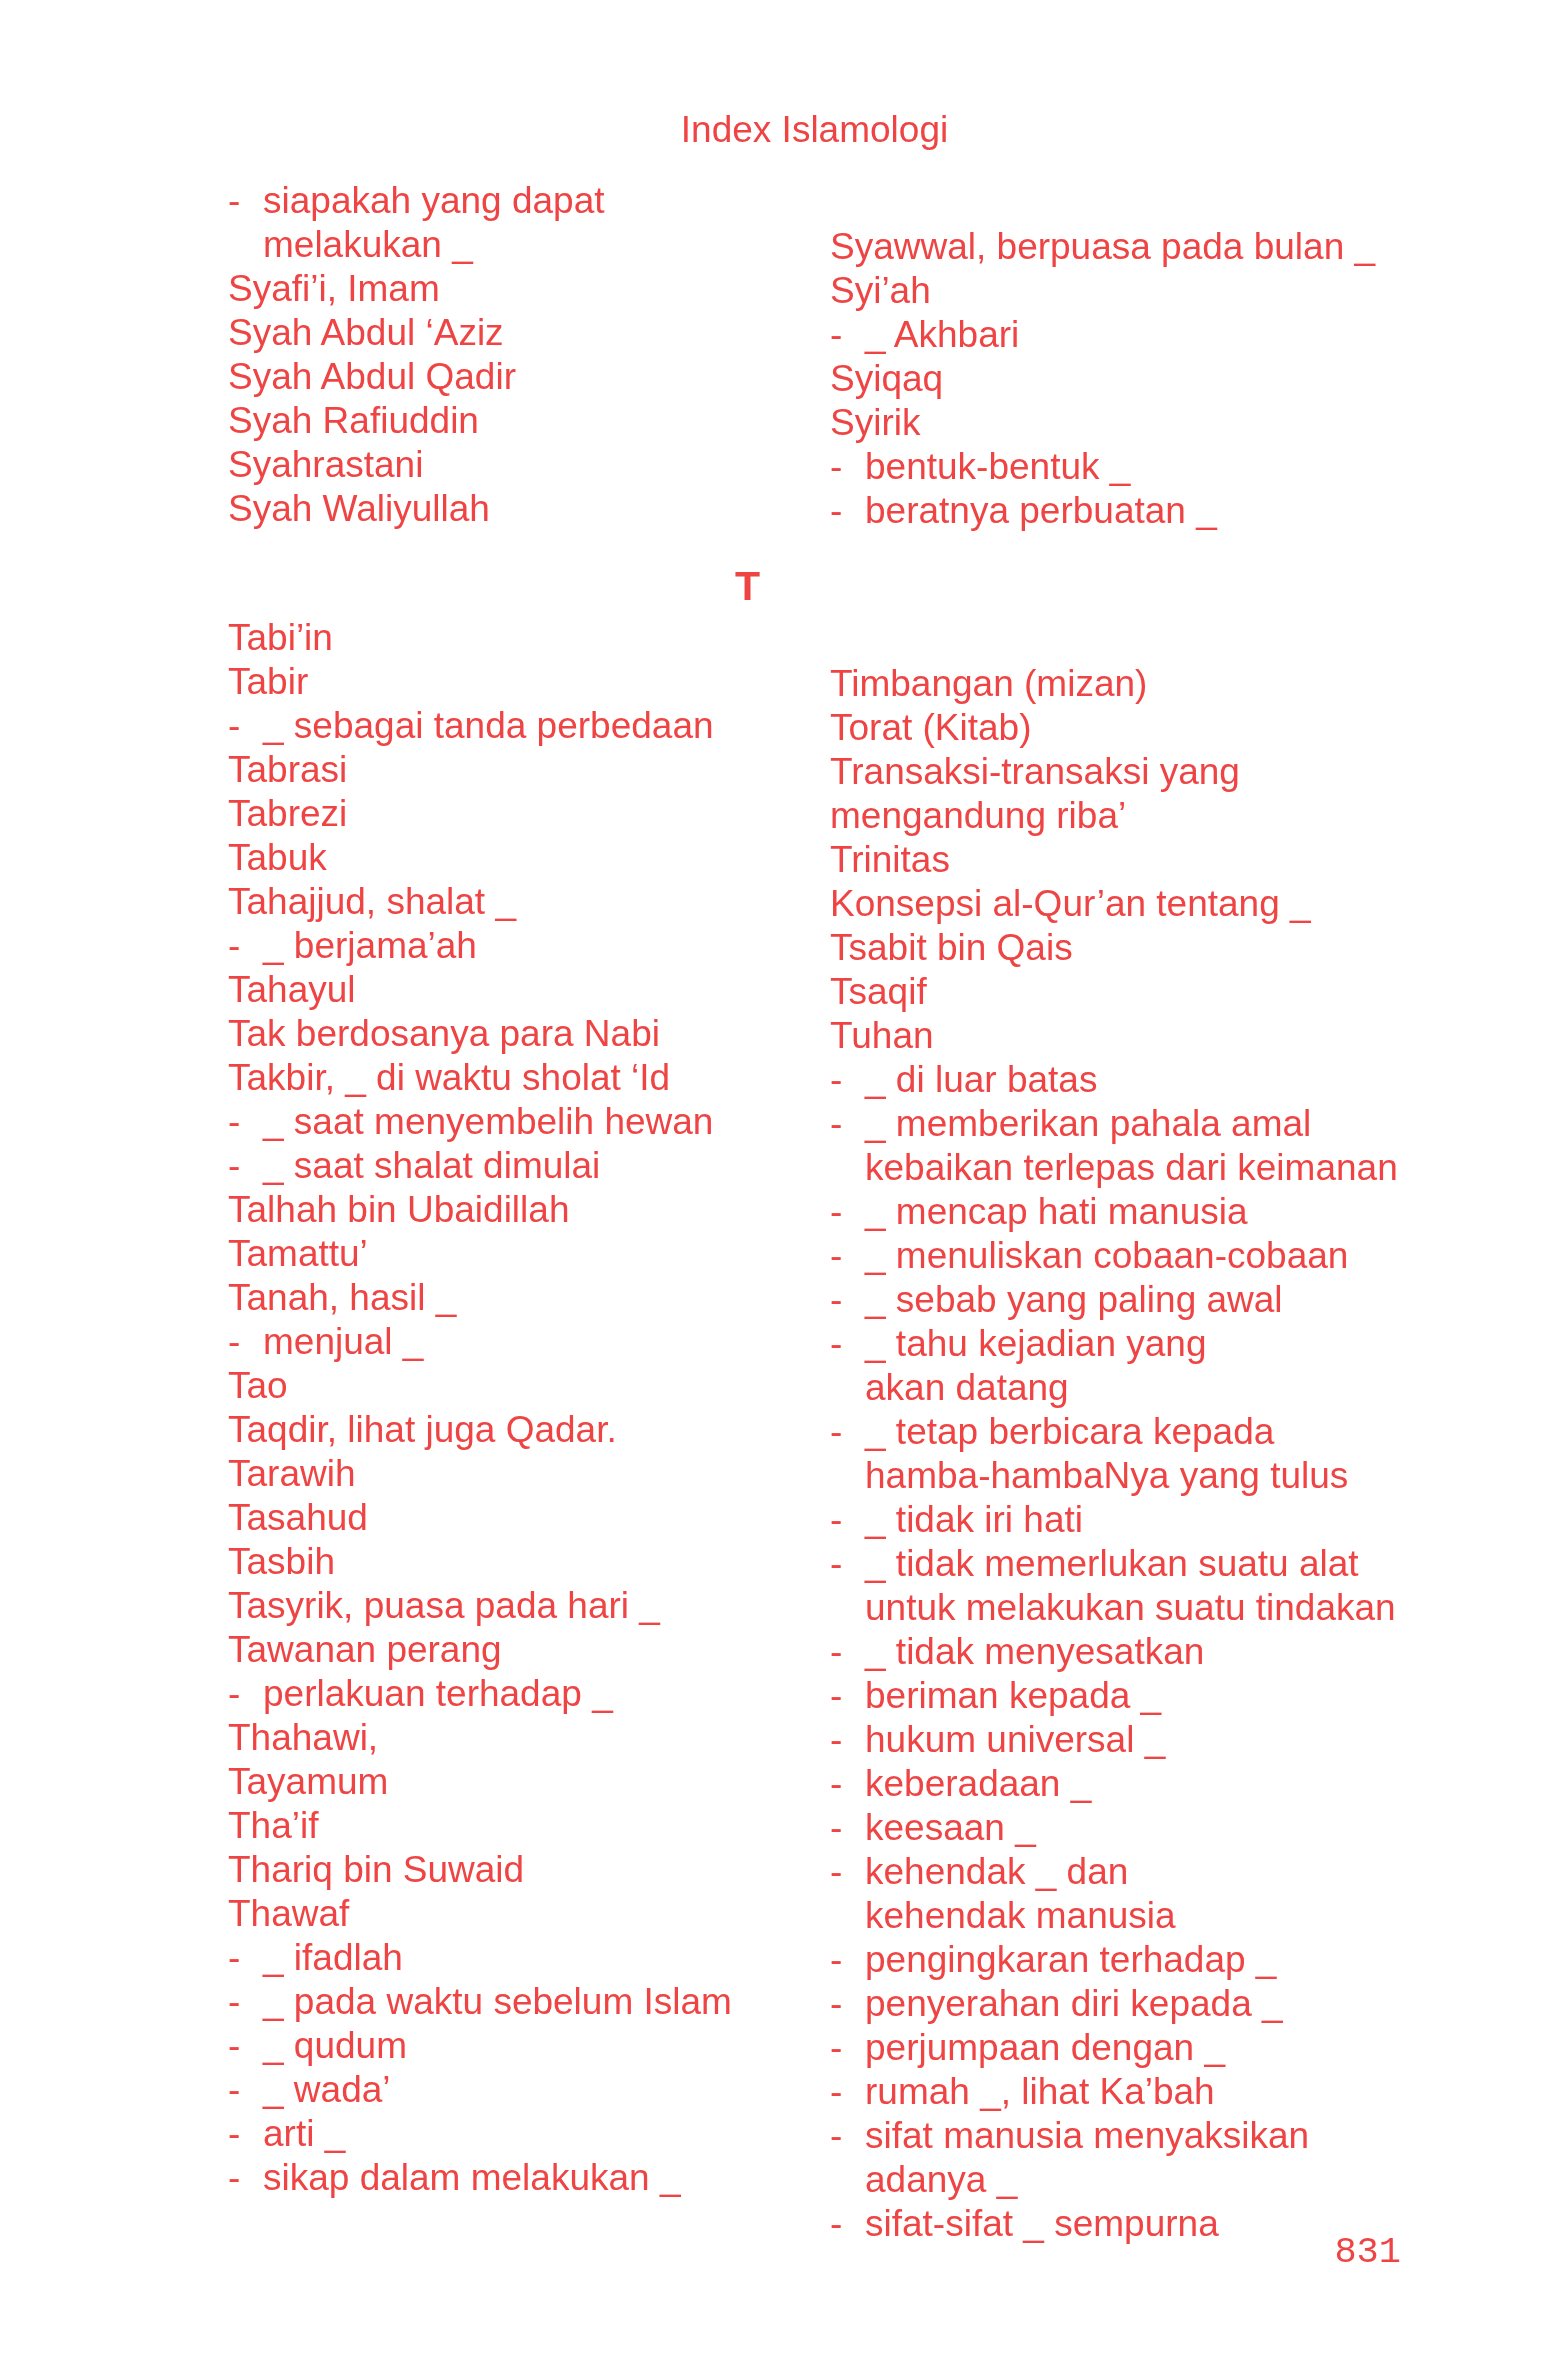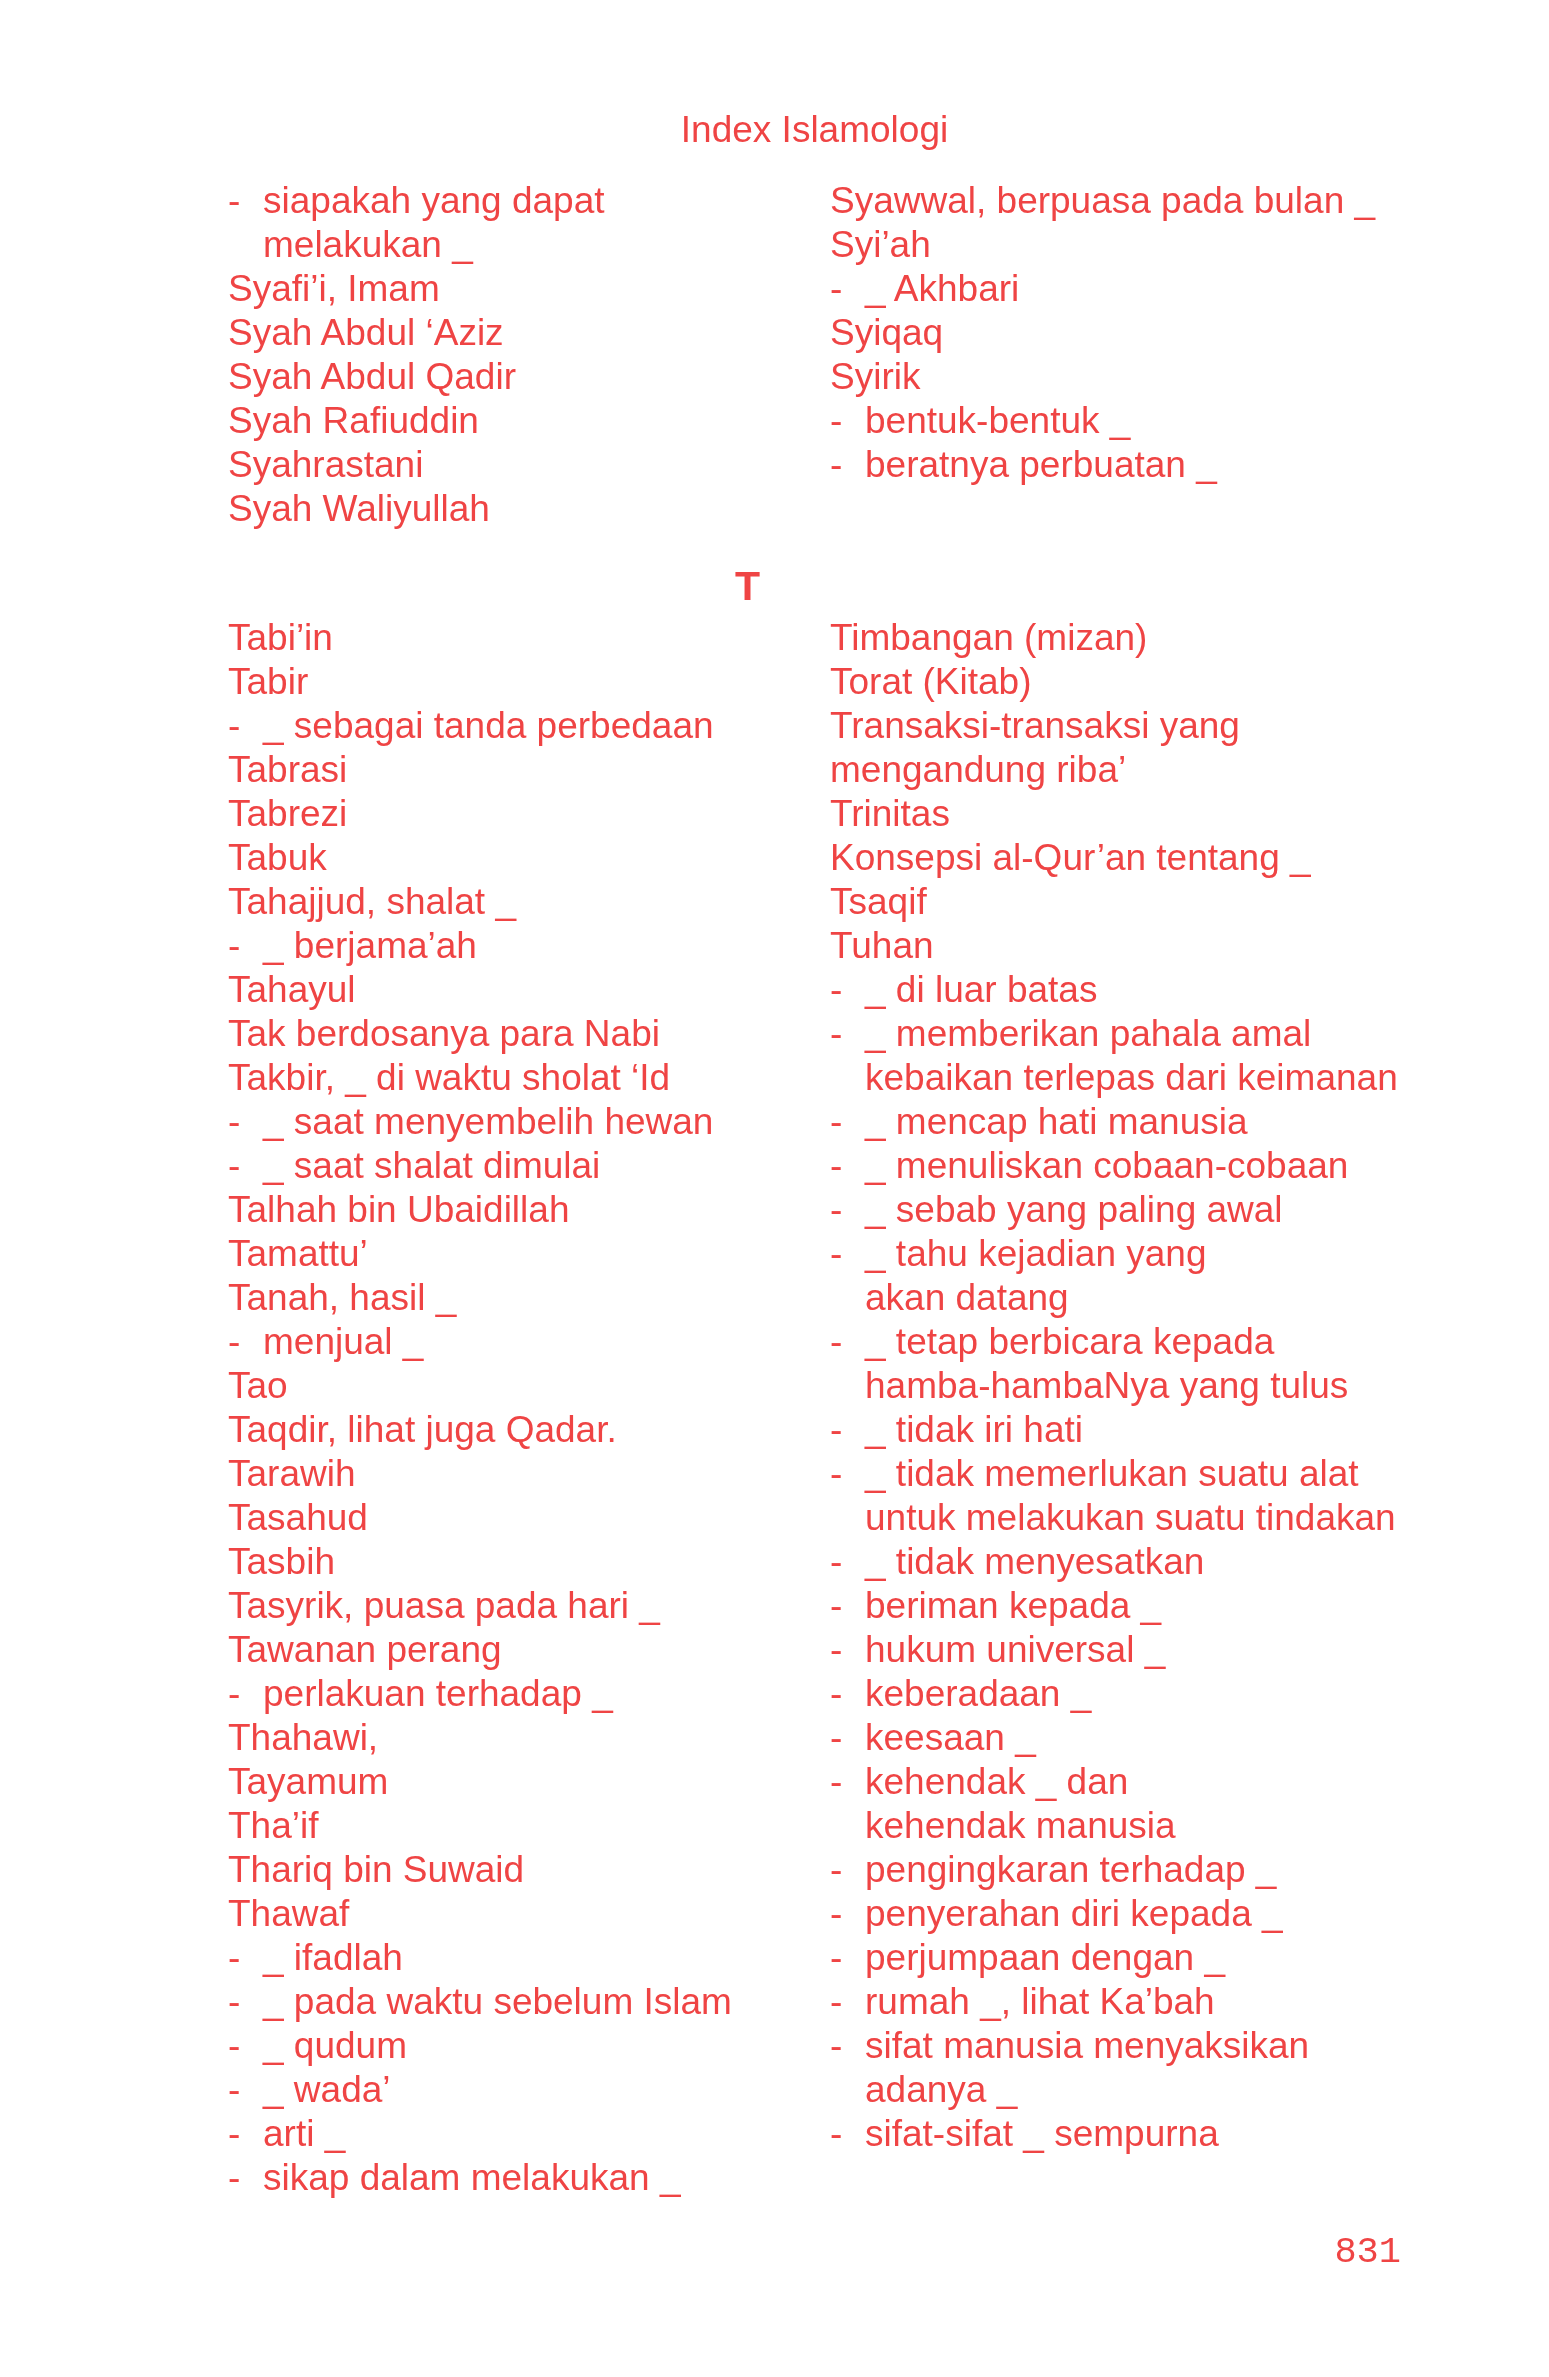--- a/index.html
+++ b/index.html
@@ -26,21 +26,21 @@
   .section-letter {
     position: absolute;
     top: 563px;
     left: 735px;
     font-weight: bold;
     font-size: 41px;
     line-height: 46px;
   }
   .col { position: absolute; }
   .col-left  { left: 228px; width: 560px; }
-  .col-right { left: 830px; width: 595px; }
+  .col-right { left: 830px; width: 595px; margin-top: 46px; }
   .col-top   { top: 179px; }
   .col-t     { top: 616px; }
   .line {
     height: 44px;
     line-height: 44px;
     white-space: nowrap;
   }
   .line.sub { padding-left: 35px; position: relative; }
   .line.sub .marker { position: absolute; left: 0; top: 0; }
   .line.cont { padding-left: 35px; }
@@ -122,20 +122,21 @@
       <div class="line sub"><span class="marker">-</span><span>sikap dalam melakukan _</span></div>
     </div>
 
   <div class="col col-right col-t">
       <div class="line main"><span>Timbangan (mizan)</span></div>
       <div class="line main"><span>Torat (Kitab)</span></div>
       <div class="line main"><span>Transaksi-transaksi yang</span></div>
       <div class="line main"><span>mengandung riba’</span></div>
       <div class="line main"><span>Trinitas</span></div>
       <div class="line main"><span>Konsepsi al-Qur’an tentang _</span></div>
+      <div class="line main"><span>Tsabit bin Qais</span></div>
       <div class="line main"><span>Tsaqif</span></div>
       <div class="line main"><span>Tuhan</span></div>
       <div class="line sub"><span class="marker">-</span><span>_ di luar batas</span></div>
       <div class="line sub"><span class="marker">-</span><span>_ memberikan pahala amal</span></div>
       <div class="line cont"><span>kebaikan terlepas dari keimanan</span></div>
       <div class="line sub"><span class="marker">-</span><span>_ mencap hati manusia</span></div>
       <div class="line sub"><span class="marker">-</span><span>_ menuliskan cobaan-cobaan</span></div>
       <div class="line sub"><span class="marker">-</span><span>_ sebab yang paling awal</span></div>
       <div class="line sub"><span class="marker">-</span><span>_ tahu kejadian yang</span></div>
       <div class="line cont"><span>akan datang</span></div>

